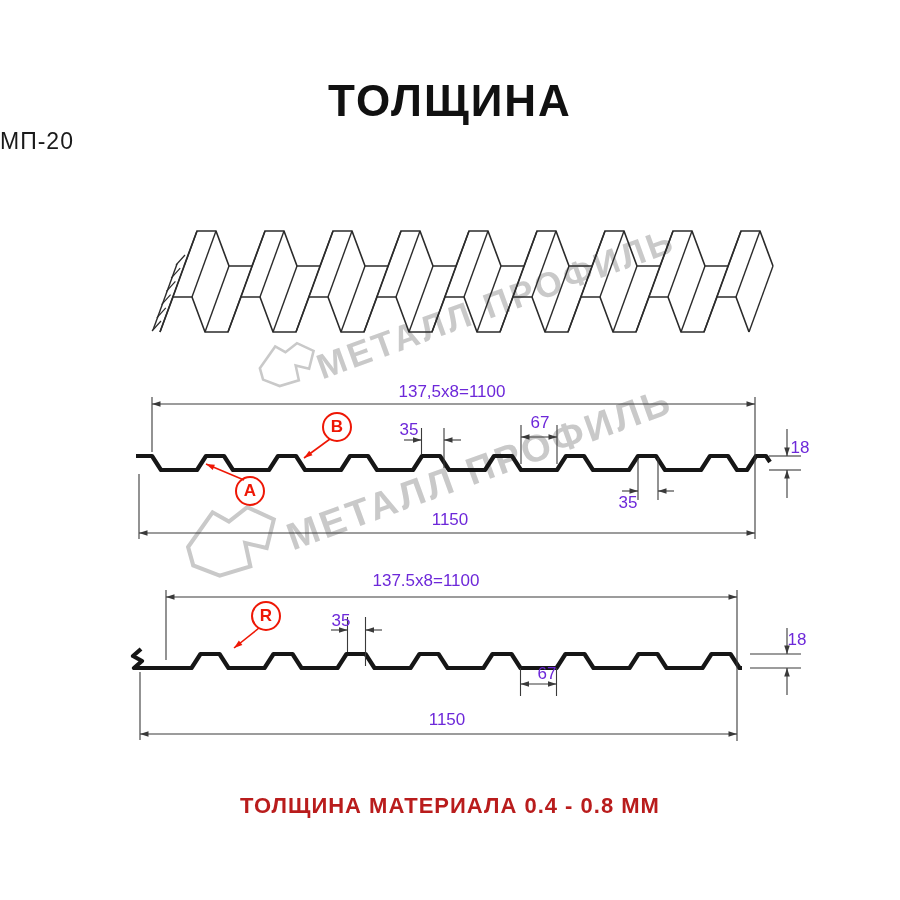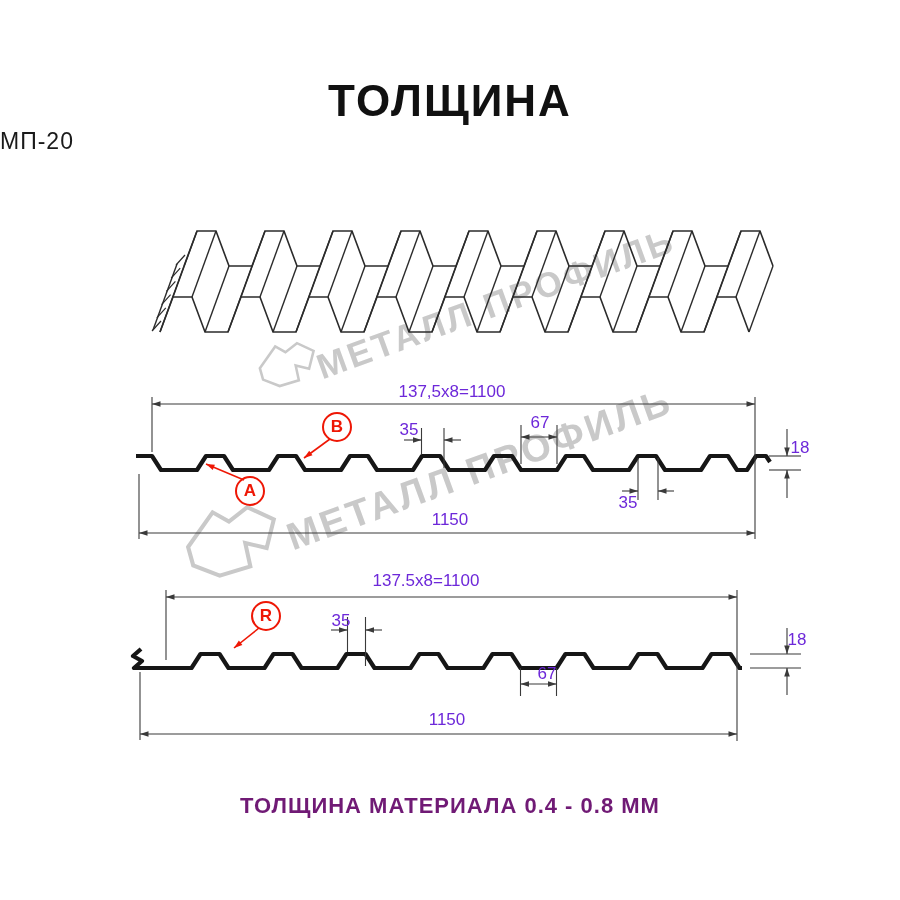--- a/index.html
+++ b/index.html
@@ -3,21 +3,21 @@
 <meta charset="utf-8">
 <style>
   html,body{margin:0;padding:0;background:#ffffff;}
   #canvas{position:relative;width:900px;height:900px;background:#ffffff;overflow:hidden;
           font-family:"Liberation Sans", sans-serif;}
   .title{position:absolute;left:0;top:76px;width:900px;text-align:center;
          font-size:44px;font-weight:800;letter-spacing:2px;color:#111;}
   .subtitle{position:absolute;left:0;top:128px;width:900px;text-align:left;
          font-size:23px;font-weight:500;letter-spacing:1px;color:#1a1a1a;}
   .footer{position:absolute;left:0;top:793px;width:900px;text-align:center;
-         font-size:22px;font-weight:600;letter-spacing:1px;color:#701a75;}
+         font-size:22px;font-weight:600;letter-spacing:1px;color:#b91c1c;}
   .wm-text{position:absolute;font-weight:700;color:#c9c9c9;letter-spacing:3px;
          transform:rotate(-20deg);transform-origin:0 100%;white-space:nowrap;line-height:1.15;}
   #wm1-text{left:325px;top:347px;font-size:35px;}
   #wm2-text{left:296px;top:516px;font-size:38px;}
   .wm-logo{position:absolute;}
   #wm1-logo{left:256px;top:340px;}
   #wm2-logo{left:182px;top:502px;}
   #drawing{position:absolute;left:0;top:0;}
   .dim{position:absolute;transform:translate(-50%,-50%);font-size:17px;color:#6d28d9;
        white-space:nowrap;background:transparent;}

